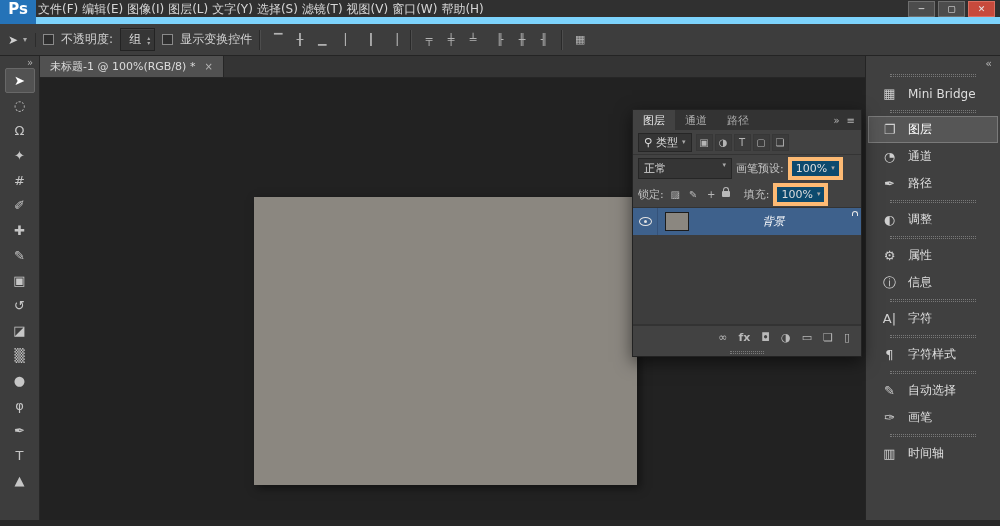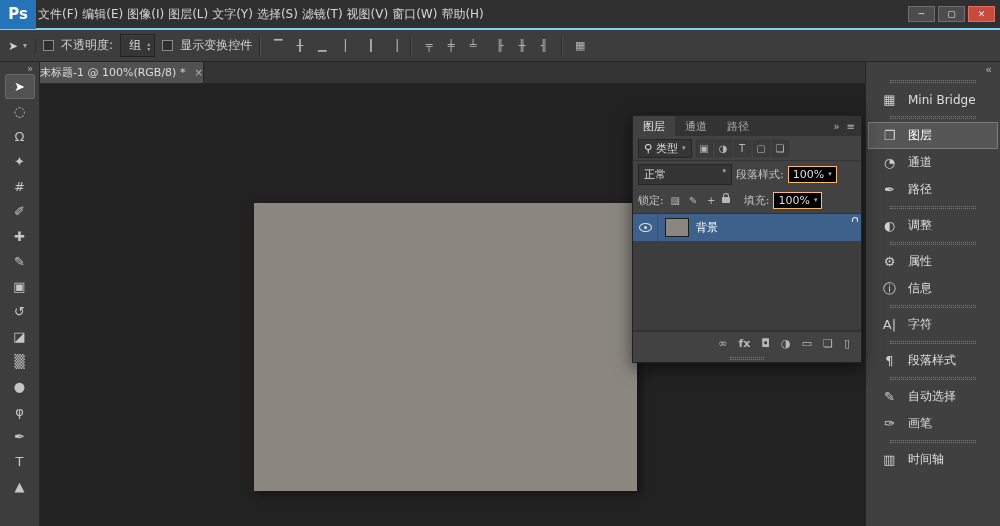--- a/index.html
+++ b/index.html
@@ -1,21 +1,21 @@
 <!DOCTYPE html>
 <html><head>
 <meta charset="utf-8">
 <style>
   * { box-sizing: border-box; margin: 0; padding: 0; }
   html,body { background:#1a1a1a; }
   body { font-family:"DejaVu Sans","Liberation Sans",sans-serif; }
   .app { position:relative; width:1000px; height:526px; background:#282828; overflow:hidden; color:#cfcfcf; }
 
   
-  .menubar { height:30px; background:#303030; border-bottom:2px solid #7dd3fc; display:flex; align-items:center; }
+  .menubar { height:24px; background:#303030; border-bottom:7px solid #7dd3fc; display:flex; align-items:center; }
   .logo { width:36px; height:30px; background:#2573b8; color:#fff; font-weight:bold; font-size:15px; display:flex; align-items:center; justify-content:center; }
   .menu-item { color:#d6d6d6; font-size:12px; line-height:30px; padding:0 2px; cursor:default; white-space:nowrap; }
   .win-controls { margin-left:auto; display:flex; gap:3px; padding-right:5px; }
   .win-btn { width:27px; height:16px; background:#4c4c4c; border:1px solid #6e6e6e; color:#e6e6e6; font-size:9px; line-height:14px; text-align:center; }
   .win-btn.close { background:#c74a3c; border-color:#da6f62; }
 
   
   .optionsbar { height:32px; background:#3d3d3d; border-bottom:1px solid #242424; display:flex; align-items:center; gap:7px; padding:0 8px; font-size:12px; }
   .tool-chip { display:flex; align-items:center; gap:5px; padding-right:8px; border-right:1px solid #2c2c2c; color:#d0d0d0; }
   .tool-chip .caret { font-size:8px; color:#aaa; }
@@ -32,50 +32,50 @@
 
   
   .toolbar { width:40px; background:#3d3d3d; border-right:1px solid #272727; display:flex; flex-direction:column; align-items:center; }
   .toolbar-collapse { align-self:flex-end; color:#b0b0b0; font-size:10px; padding:1px 6px 0 0; }
   .tool { width:30px; height:25px; display:flex; align-items:center; justify-content:center; color:#c6c6c6; font-size:13px; border:1px solid transparent; border-radius:2px; }
   .tool.active { background:#525252; border-color:#686868; color:#fff; }
 
   
   .workspace { flex:1; position:relative; background:#222222; }
   .tabbar { height:22px; background:#343434; border-bottom:1px solid #262626; display:flex; }
-  .doc-tab { display:flex; align-items:center; gap:9px; background:#515151; color:#dcdcdc; font-size:11px; padding:0 0; border-right:1px solid #262626; }
+  .doc-tab { display:flex; align-items:center; gap:9px; background:#515151; color:#dcdcdc; font-size:11px; padding:0 10px; border-right:1px solid #262626; }
   .tab-close { color:#b5b5b5; font-size:10px; }
   .document { position:absolute; left:214px; top:141px; width:383px; height:288px; background:#8b8780; box-shadow:3px 3px 9px rgba(0,0,0,.5); }
 
   
   .layers-panel { position:absolute; left:592px; top:53px; width:230px; background:#424242; border:1px solid #222; box-shadow:0 5px 16px rgba(0,0,0,.55); font-size:11px; }
   .panel-tabs { height:20px; background:#333333; display:flex; align-items:stretch; }
   .panel-tab { padding:3px 10px 2px; color:#ababab; }
   .panel-tab.active { background:#424242; color:#e9e9e9; }
   .panel-tabs-right { margin-left:auto; display:flex; gap:7px; align-items:center; padding-right:6px; color:#b5b5b5; font-size:10px; }
   .filter-row { height:25px; display:flex; align-items:center; gap:4px; padding:0 5px; border-bottom:1px solid #343434; }
   .kind-select { display:flex; align-items:center; gap:4px; background:#353535; border:1px solid #262626; padding:1px 5px; color:#ddd; }
   .kind-select .caret { font-size:7px; color:#aaa; }
   .filter-icons { display:flex; gap:2px; }
   .f-icon { width:17px; height:17px; display:flex; align-items:center; justify-content:center; color:#b5b5b5; font-size:10px; border:1px solid #373737; background:#3b3b3b; }
   .blend-row, .lock-row { height:26px; display:flex; align-items:center; gap:4px; padding:0 5px; }
   .mini-label { color:#c3c3c3; white-space:nowrap; }
-  .val-box { display:flex; align-items:center; gap:4px; background:#000000; border:1px solid #fdba74; padding:1px 4px; color:#ddd; }
+  .val-box { display:flex; align-items:center; gap:4px; background:#0c4a6e; border:4px solid #fdba74; padding:1px 4px; color:#ddd; }
   .val-box .caret, .blend-select .caret { font-size:7px; color:#aaa; }
   .blend-select { width:94px; display:flex; justify-content:space-between; align-items:flex-start; background:#353535; border:1px solid #262626; padding:2px 5px; color:#ddd; }
   .lock-icons { display:flex; gap:3px; align-items:center; }
   .l-icon { width:15px; text-align:center; color:#b8b8b8; font-size:10px; }
   .layers-list { height:118px; background:#3d3d3d; border-top:1px solid #333; border-bottom:1px solid #333; }
   .layer-row { height:27px; display:flex; align-items:center; background:#3e618c; color:#fff; }
   .layer-row.selected { background:#3e618c; }
   .eye-cell { width:25px; height:100%; display:flex; align-items:center; justify-content:center; border-right:1px solid #34527a; }
   .eye-icon { width:13px; height:9px; border:1px solid #e2e2e2; border-radius:50%; position:relative; }
   .eye-icon::after { content:""; position:absolute; left:4px; top:2px; width:3px; height:3px; background:#e2e2e2; border-radius:50%; }
   .thumb { width:24px; height:19px; background:#8b8780; border:1px solid #1c1c1c; margin:0 7px; }
-  .layer-name { flex:1; font-size:11px; }
+  .layer-name { flex:1; font-style:italic; font-size:11px;text-align:center; }
   .lock-icon { position:relative; width:8px; height:6px; background:currentColor; border-radius:1px; margin-right:10px; }
   .lock-icon::before { content:""; position:absolute; top:-4px; left:1px; width:4px; height:4px; border:1px solid; border-color:inherit; border-bottom:none; border-radius:3px 3px 0 0; color:inherit; border-color:currentColor; }
   .layer-lock { color:#e8e8e8; }
   .lock-row .lock-wrap { color:#b8b8b8; display:flex; }
   .panel-bottom { height:24px; display:flex; align-items:center; justify-content:flex-end; gap:11px; padding:0 11px; background:#424242; border-top:1px solid #333; color:#b9b9b9; font-size:11px; }
   .fx { font-weight:bold; }
   .panel-grip { height:7px; display:flex; flex-direction:column; align-items:center; justify-content:center; gap:1px; }
   .panel-grip span { display:block; width:34px; border-top:1px dotted #7a7a7a; }
 
   
@@ -242,21 +242,21 @@
             <span class="f-icon">T</span>
             <span class="f-icon">▢</span>
             <span class="f-icon">❏</span>
           </div>
         </div>
         <div class="blend-row">
           <div class="blend-select">
             <span>正常</span>
             <span class="caret">▾</span>
           </div>
-          <span class="mini-label">段落样式:</span>
+          <span class="mini-label">画笔预设:</span>
           <div class="val-box">
             <span>100%</span>
             <span class="caret">▾</span>
           </div>
         </div>
         <div class="lock-row">
           <span class="mini-label">锁定:</span>
           <div class="lock-icons">
             <span class="l-icon">▨</span>
             <span class="l-icon">✎</span>
@@ -363,21 +363,21 @@
         <span class="dock-label">字符</span>
       </div>
 
       <div class="dock-handle">
           <span></span>
           <span></span>
         </div>
 
       <div class="dock-item">
         <span class="dock-icon">¶</span>
-        <span class="dock-label">段落样式</span>
+        <span class="dock-label">字符样式</span>
       </div>
 
       <div class="dock-handle">
           <span></span>
           <span></span>
         </div>
 
       <div class="dock-item">
         <span class="dock-icon">✎</span>
         <span class="dock-label">自动选择</span>

